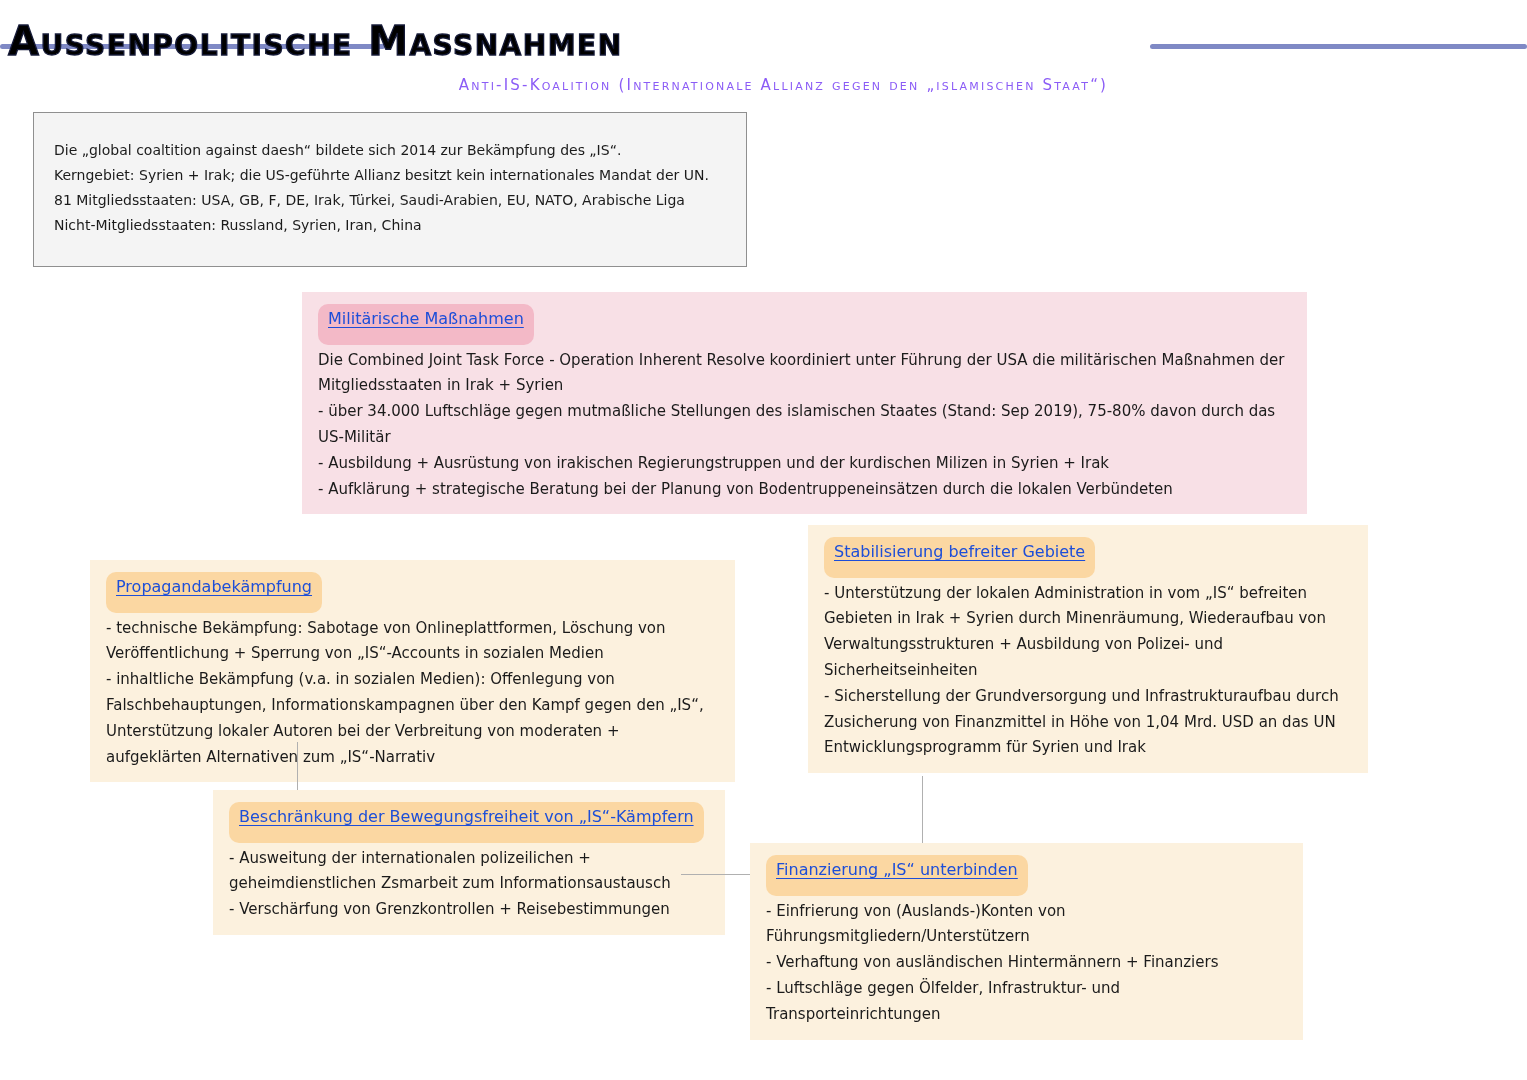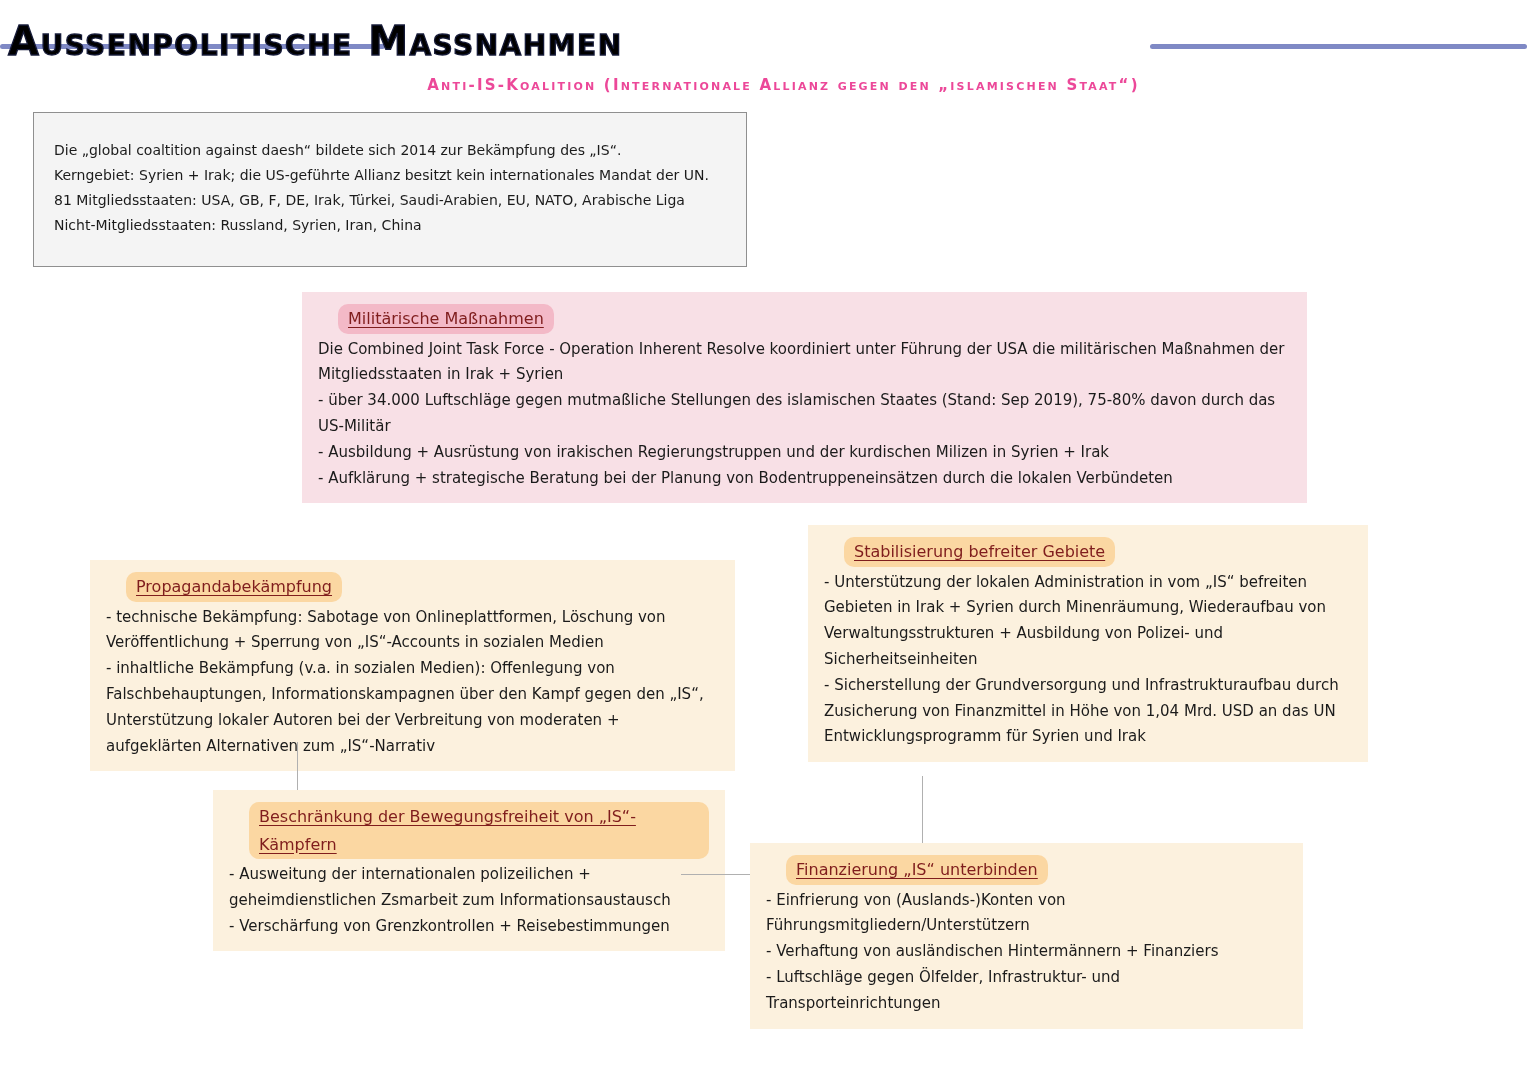--- a/index.html
+++ b/index.html
@@ -13,33 +13,33 @@
   .rule-left  { left:0;  width:385px; }
   .rule-right { left:1150px; width:377px; }
   .title {
     position:absolute; top:18px; left:8px; width:100%;
     text-align:left; font-variant:small-caps; font-weight:800;
     font-size:40px; letter-spacing:1.5px; color:#000000;
     -webkit-text-stroke:1.3px #151a38;
   }
   .subtitle {
     position:absolute; top:76px; left:0; width:100%;
-    text-align:center; font-variant:small-caps; font-weight:700;
-    font-size:15px; letter-spacing:2.2px; color:#ec4899;padding-left:40px;
+    text-align:center; font-variant:small-caps; font-weight:400;
+    font-size:15px; letter-spacing:2.2px; color:#8b5cf6;padding-left:40px;
   }
 
   
   .box { position:absolute; padding:12px 16px; font-size:15px; line-height:1.72; }
   .rich-par { margin:0; }
   .b { font-weight:normal; }
 
   .heading {
-    display:inline-block; font-size:16px; color:#7f1d1d;
-    padding:1px 10px 1px; border-radius:10px; margin-bottom:3px;
-    text-decoration:underline; text-underline-offset:3px;margin-left:20px;
+    display:inline-block; font-size:16px; color:#1d4ed8;
+    padding:1px 10px 12px; border-radius:10px; margin-bottom:3px;
+    text-decoration:underline; text-underline-offset:3px;
   }
   .hl-pink  { background:#f3b9c7; }
   .hl-peach { background:#fbd7a2; }
 
   .intro {
     left:33px; top:112px; width:714px; min-height:155px;
     background:#f4f4f4; border:1px solid #8f8f8f;
     padding:25px 20px; font-size:14px; line-height:1.78;
   }
 

